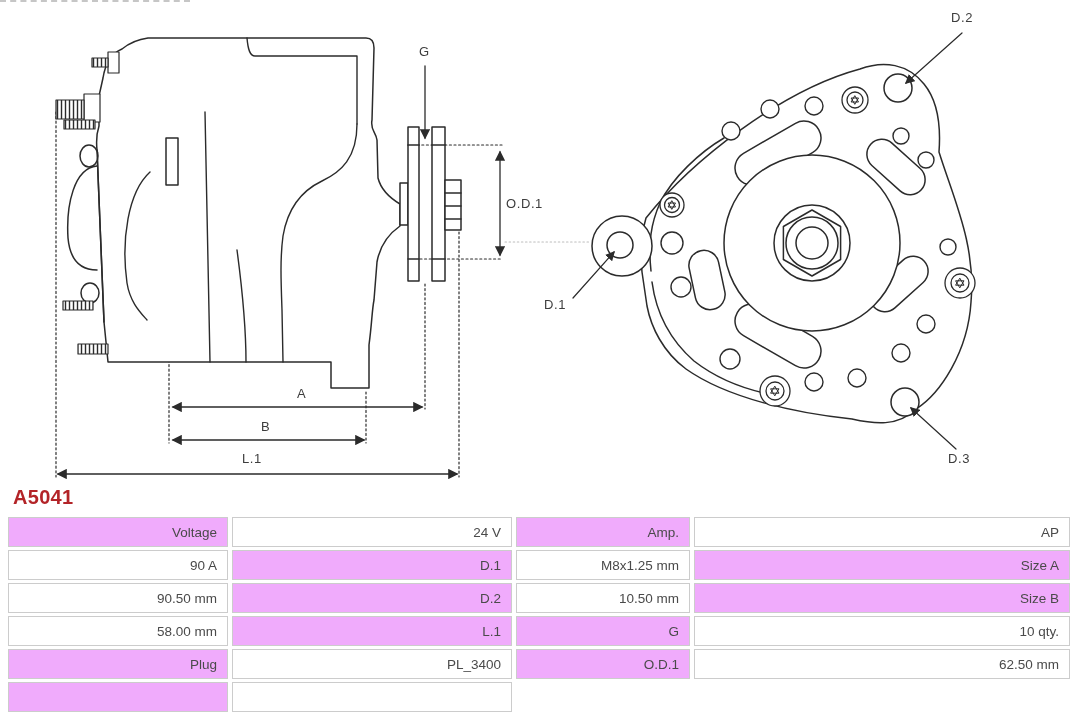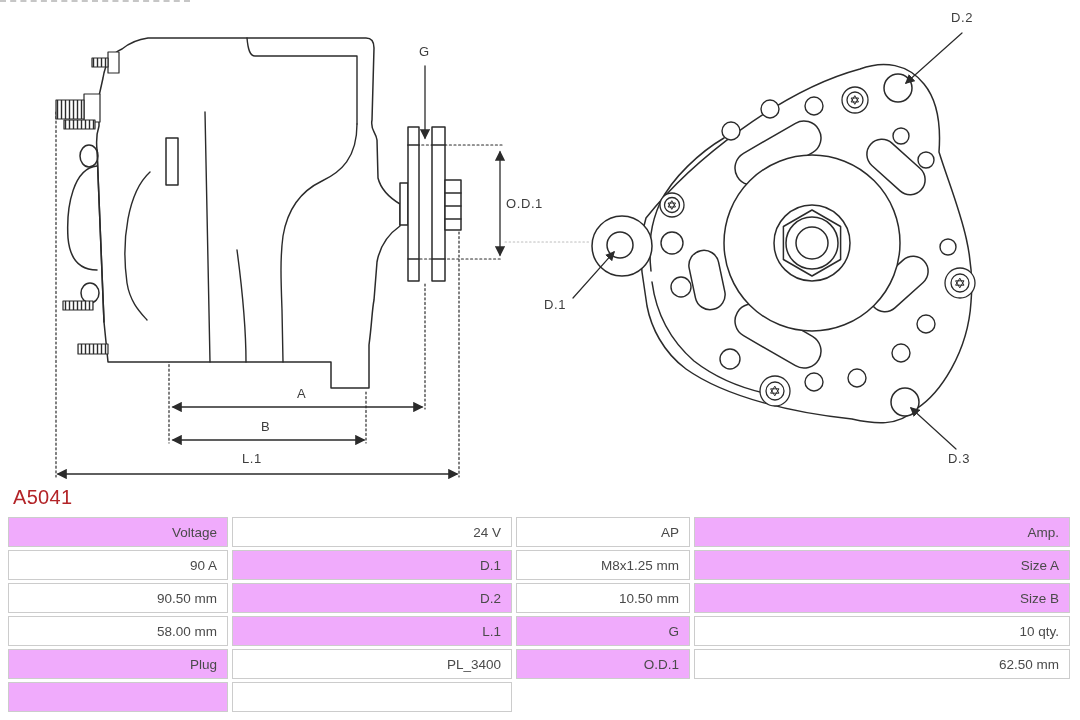--- a/index.html
+++ b/index.html
@@ -5,21 +5,21 @@
   html,body{margin:0;padding:0;background:#ffffff;}
   body{width:1080px;height:720px;position:relative;overflow:hidden;
        font-family:"Liberation Sans","DejaVu Sans",sans-serif;}
   .artifact-dash{position:absolute;left:0;top:0;width:190px;height:0;
        border-top:2px dashed #c6c6c6;}
   .drawing-wrap{position:absolute;left:0;top:0;width:1080px;height:482px;}
   .drawing-wrap svg{position:absolute;left:0;top:0;}
   .dim-label{position:absolute;font-size:13px;color:#3d3d3d;letter-spacing:.6px;
        white-space:nowrap;line-height:14px;}
   .part-number{position:absolute;left:13px;top:486px;font-size:20px;
-       color:#b32428;letter-spacing:.3px;}
+       color:#b32428;letter-spacing:.3px;font-weight:bold;}
   .specs-table{position:absolute;left:8px;top:517px;width:1064px;
        display:grid;grid-template-columns:220px 280px 174px 376px;
        grid-auto-rows:30px;gap:3px 4px;}
   .cell{border:1px solid #cccccc;display:flex;align-items:center;
        justify-content:flex-end;padding-right:10px;font-size:13.5px;
        color:#4a4a4a;box-sizing:border-box;}
   .cell.lbl{background:#f0abfc;}
   .cell.val{background:#ffffff;}
 </style>
 </head>
@@ -197,23 +197,23 @@
   <span class="dim-label" style="left:544px;top:298px">D.1</span>
   <span class="dim-label" style="left:951px;top:11px">D.2</span>
   <span class="dim-label" style="left:948px;top:452px">D.3</span>
 </div>
 
 <div class="part-number">A5041</div>
 
 <div class="specs-table">
   <div class="cell lbl">Voltage</div>
   <div class="cell val">24 V</div>
+  <div class="cell lbl">Amp.</div>
+
   <div class="cell val">AP</div>
-
-  <div class="cell lbl">Amp.</div>
   <div class="cell val">90 A</div>
   <div class="cell lbl">D.1</div>
   <div class="cell val">M8x1.25 mm</div>
 
   <div class="cell lbl">Size A</div>
   <div class="cell val">90.50 mm</div>
   <div class="cell lbl">D.2</div>
   <div class="cell val">10.50 mm</div>
 
   <div class="cell lbl">Size B</div>

